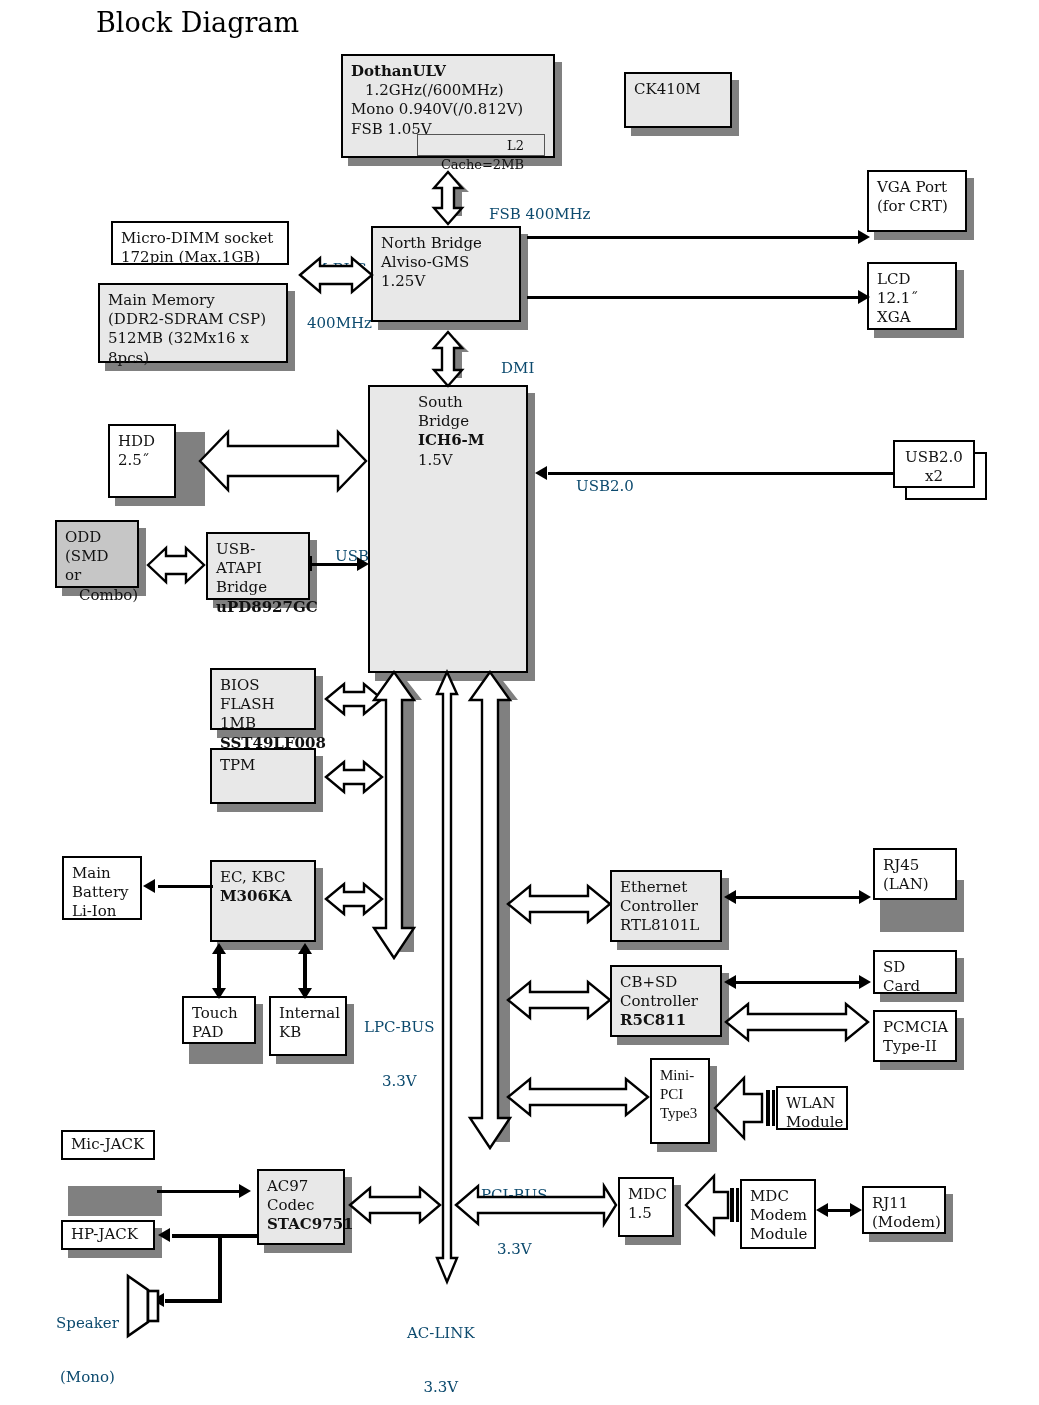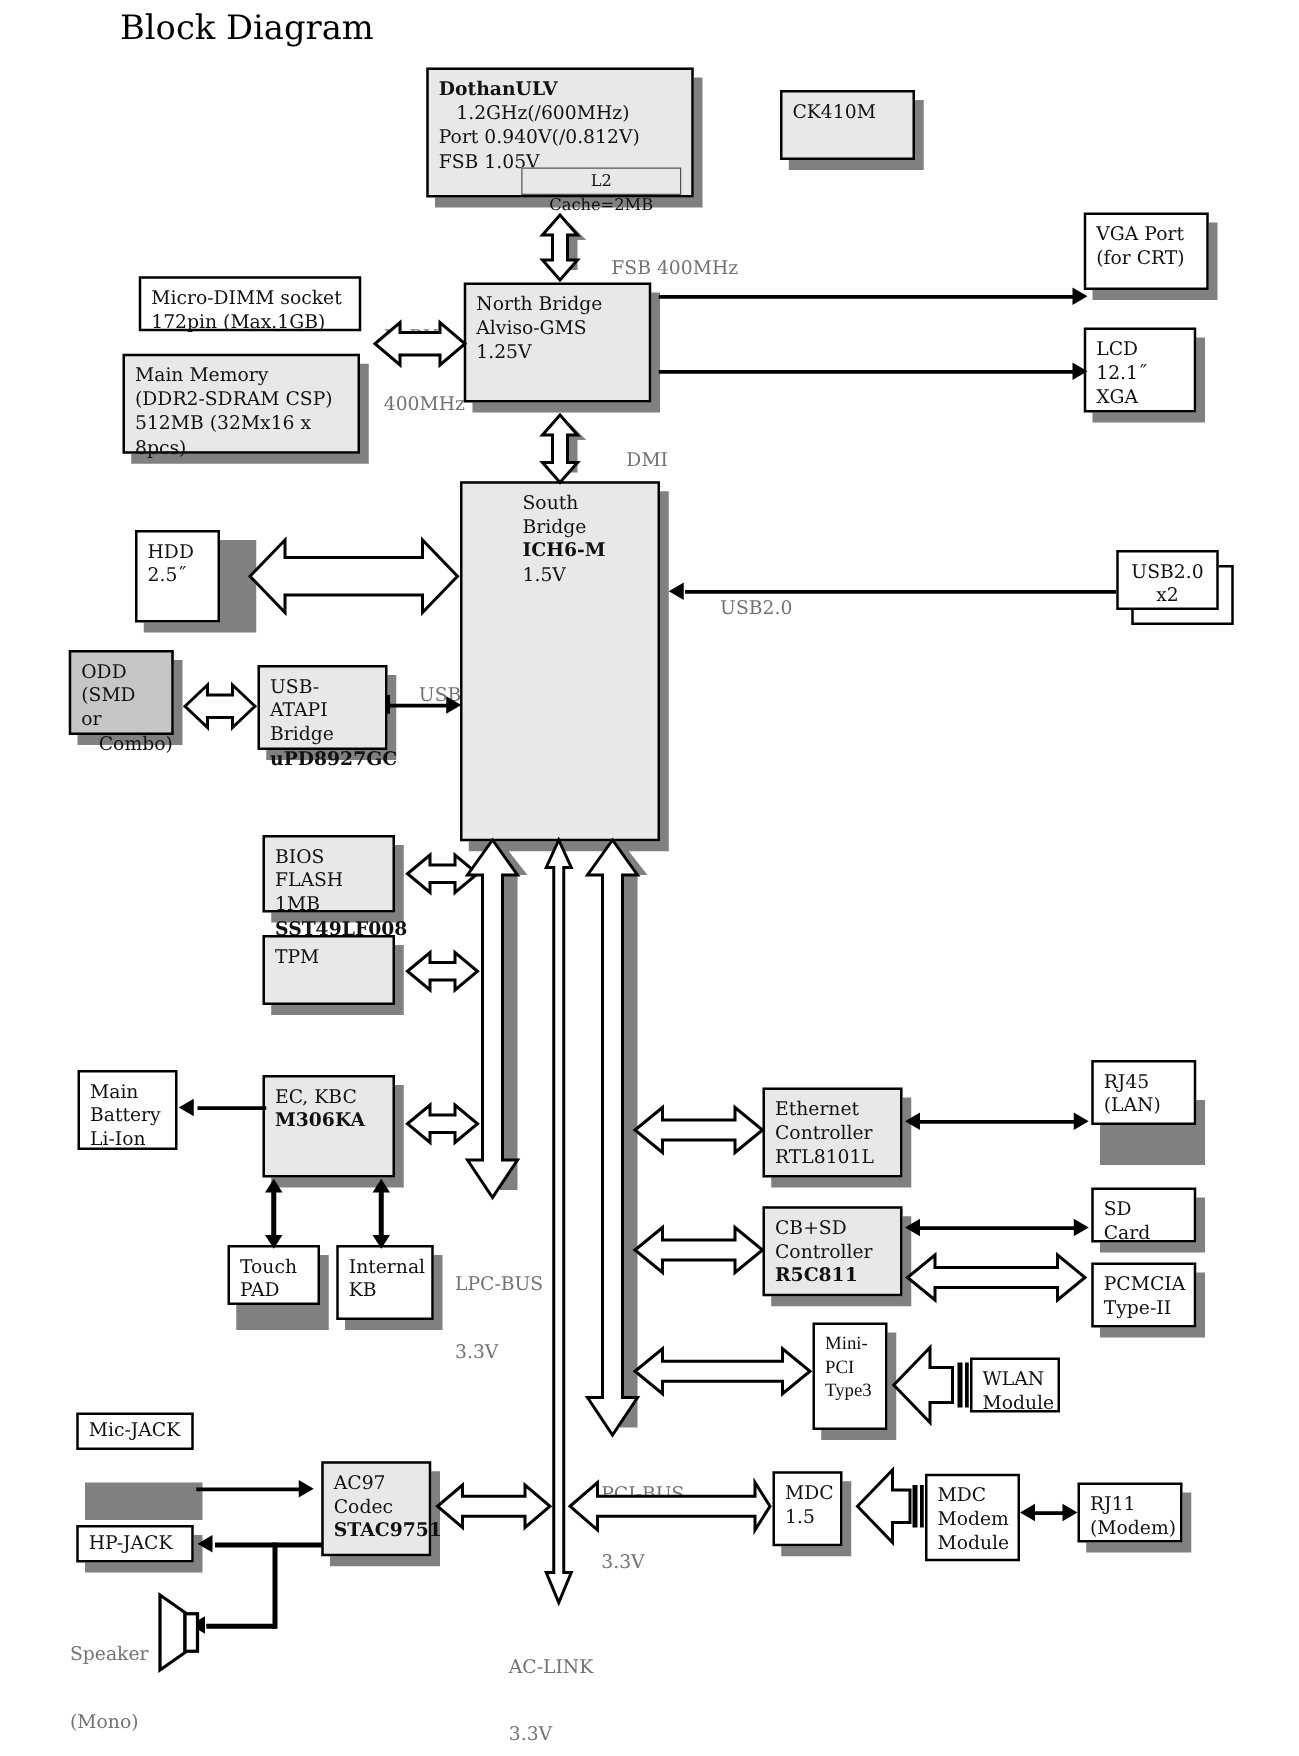--- a/index.html
+++ b/index.html
@@ -7,21 +7,21 @@
   #canvas{position:relative;width:1039px;height:1405px;background:#fff;overflow:hidden;}
 
   
   .box{position:absolute;box-sizing:border-box;border:2px solid #000;
        background:#fff;color:#111;line-height:1.28;padding:6px 8px;}
   .box.gray{background:#e8e8e8;}
   .box.silver{background:#c6c6c6;}
   .box .b{font-weight:bold;}
   .shadow{position:absolute;background:#808080;z-index:0;}
 
-  .lbl{position:absolute;color:#737373;line-height:1.2;white-space:pre;}
+  .lbl{position:absolute;color:#0c4a6e;line-height:1.2;white-space:pre;text-align:center;}
   .title{position:absolute;line-height:1.25;}
 
   
   .hline{position:absolute;background:#000;height:3px;}
   .vline{position:absolute;background:#000;width:3px;}
 
   
   .ahR{position:absolute;width:0;height:0;border-top:7px solid transparent;
        border-bottom:7px solid transparent;border-left:12px solid #000;}
   .ahL{position:absolute;width:0;height:0;border-top:7px solid transparent;
@@ -57,24 +57,24 @@
 
     <polygon class="bashadow" points="455,338 469,352 462,352 462,378 455,378"></polygon>
   </svg>
 
   <div id="boxes">
 
     <div class="shadow" style="left:348px;top:62px;width:214px;height:104px;"></div>
     <div class="box gray" style="left:341px;top:54px;width:214px;height:104px;font-size:15px;">
       <div class="b">DothanULV</div>
       <div style="padding-left:14px;">1.2GHz(/600MHz)</div>
-      <div>Port 0.940V(/0.812V)</div>
+      <div>Mono 0.940V(/0.812V)</div>
       <div>FSB 1.05V</div>
     </div>
-    <div class="box gray" style="left:417px;top:134px;width:128px;height:22px;padding:1px 20px;border:1px solid #555;font-size:13px;text-align:center;line-height:19px;">
+    <div class="box gray" style="left:417px;top:134px;width:128px;height:22px;padding:1px 20px;border:1px solid #555;font-size:13px;text-align:right;line-height:19px;">
       <span>L2 Cache=2MB</span>
     </div>
 
     <div class="shadow" style="left:631px;top:80px;width:108px;height:56px;"></div>
     <div class="box gray" style="left:624px;top:72px;width:108px;height:56px;font-size:15px;">
       <div>CK410M</div>
     </div>
 
     <div class="box" style="left:111px;top:221px;width:178px;height:44px;font-size:15px;">
       <div>Micro-DIMM socket</div>

